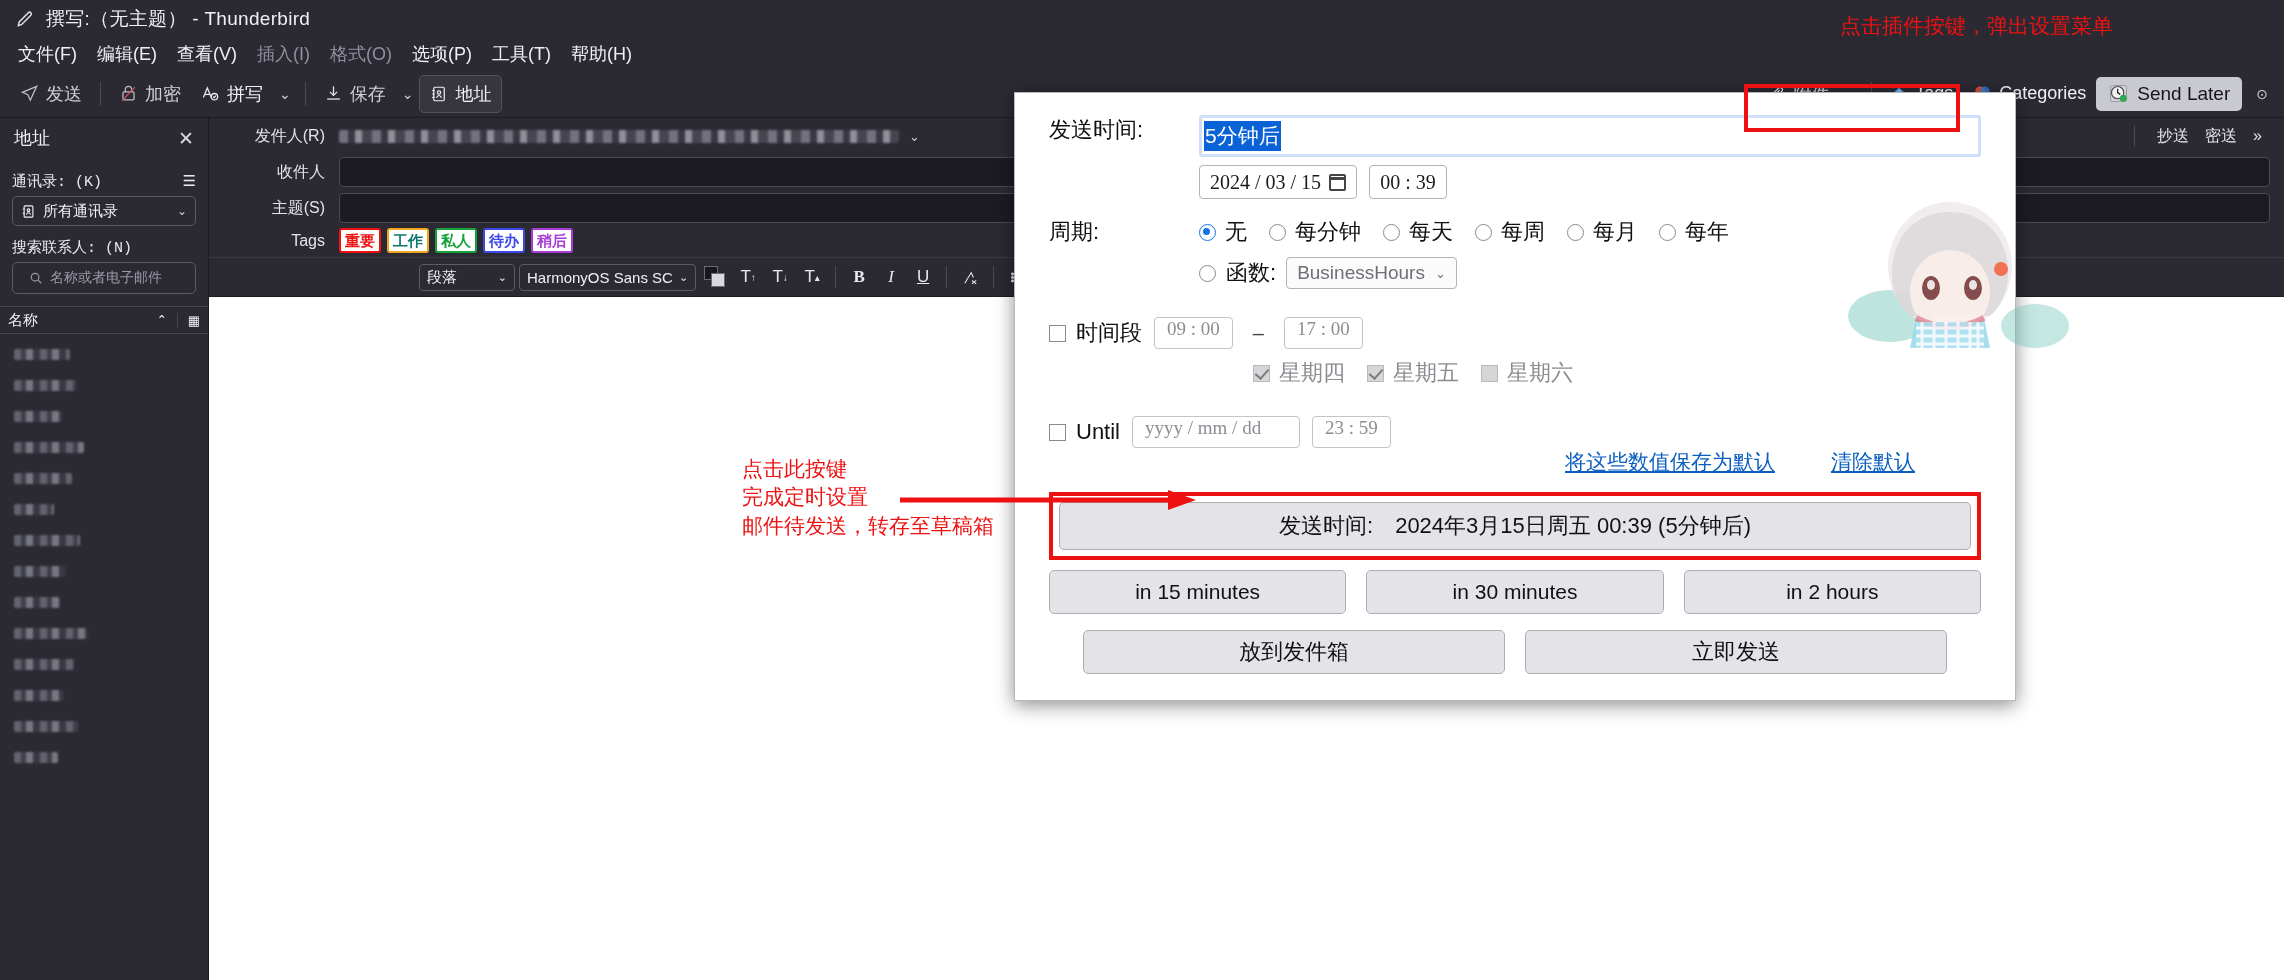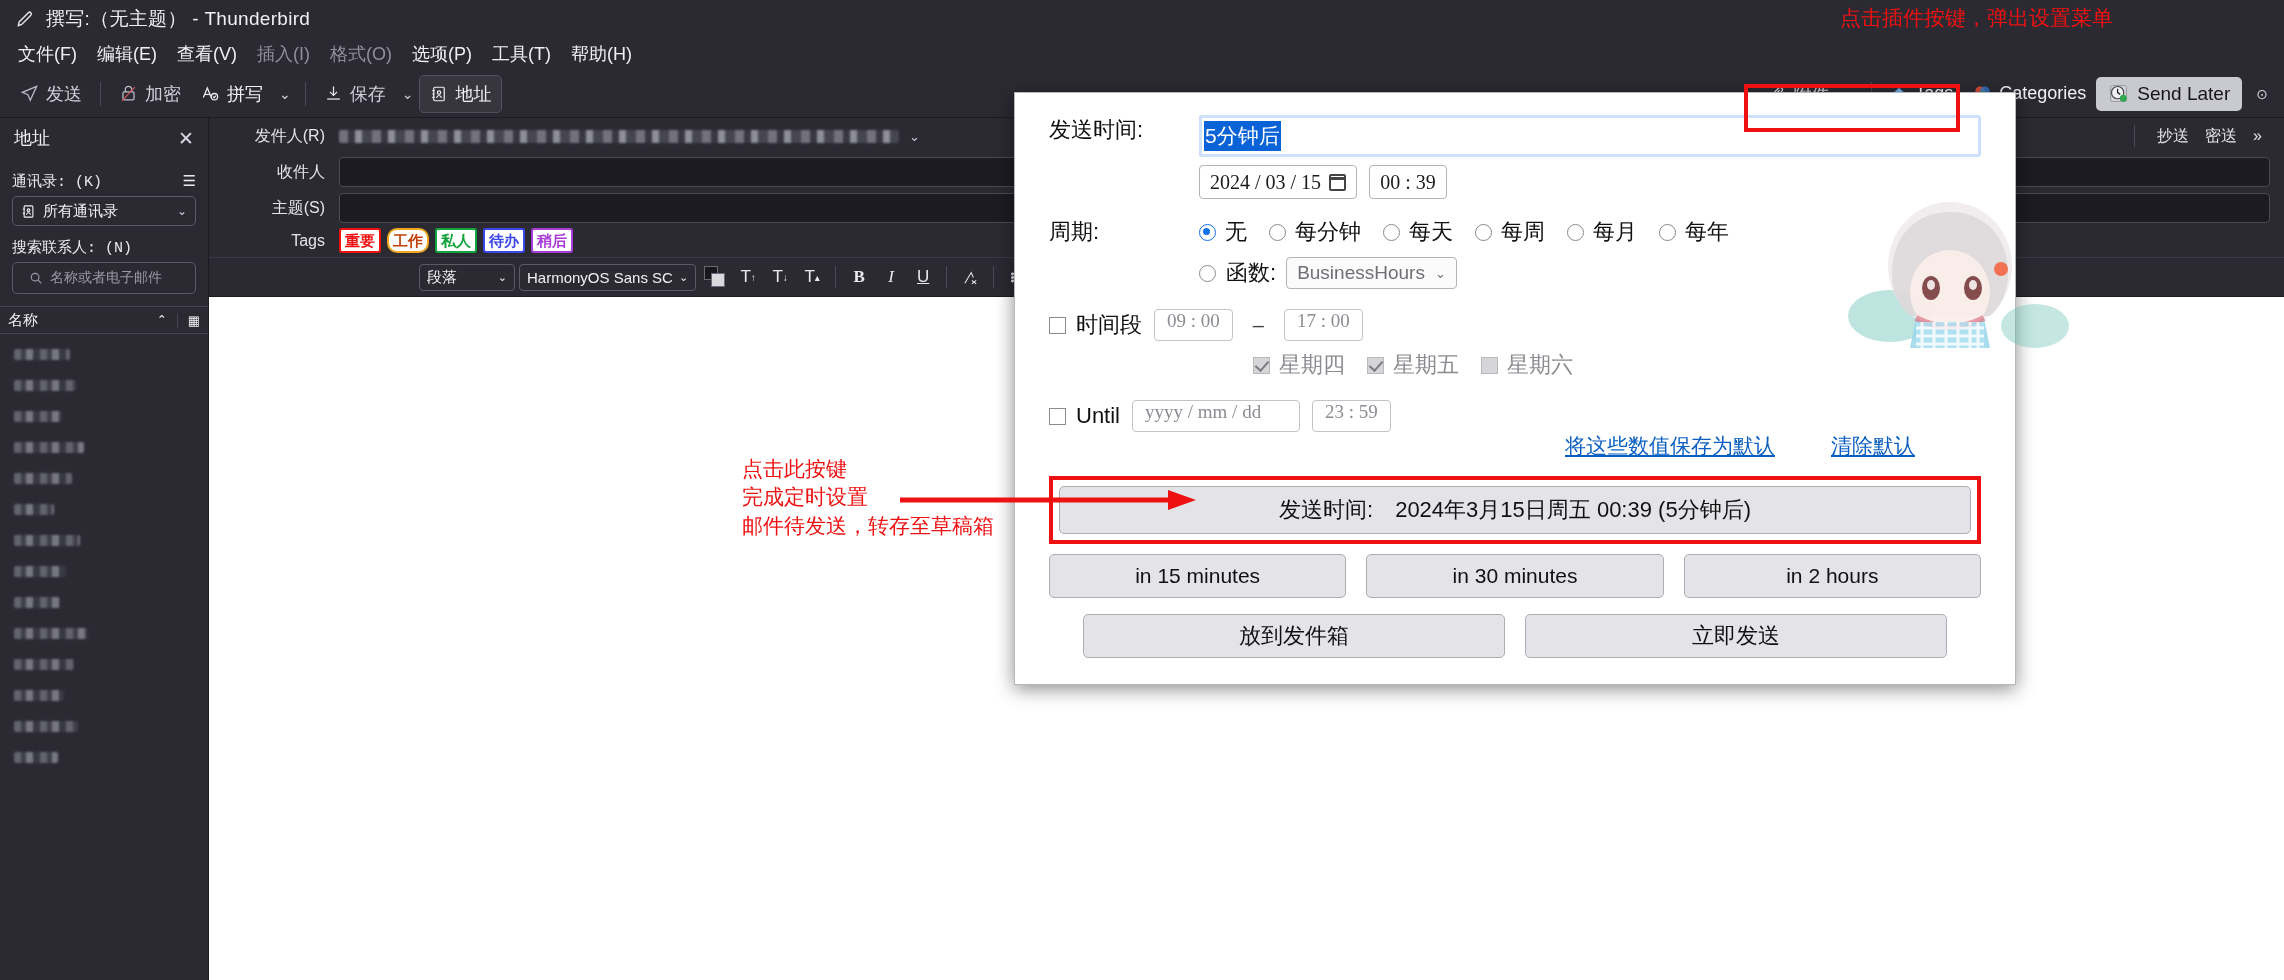--- a/index.html
+++ b/index.html
@@ -102,21 +102,21 @@
   .cbx{width:17px;height:17px;border:1.6px solid #8a8a90;display:inline-block;vertical-align:middle;background:#fff;position:relative;flex:0 0 17px;}
   .cbx.dis{background:#d6d6d9;border-color:#b9b9bd;}
   .cbx.checked.dis:after{content:"";position:absolute;left:4px;top:0px;width:6px;height:11px;border:solid #7a7a80;border-width:0 2.2px 2.2px 0;transform:rotate(42deg);}
   .opt{display:flex;align-items:center;gap:9px;font-size:22px;color:#111;margin-right:22px;white-space:nowrap;}
   .opt.muted{color:#8b8b91;}
   .recur-opts{display:flex;align-items:center;flex-wrap:wrap;flex:1 1 auto;}
   .fn-row{display:flex;align-items:center;gap:10px;margin:10px 0 0 150px;}
   .fn-select{border:1px solid #b3b3ba;border-radius:4px;height:32px;display:flex;align-items:center;gap:10px;padding:0 10px;font-size:19px;color:#6f6f76;background:#fbfbfc;}
   .fn-select .chev{font-size:13px;}
 
-  .sect{display:flex;align-items:center;margin-top:20px;gap:12px;}
+  .sect{display:flex;align-items:center;margin-top:28px;gap:12px;}
   .sect-lbl{font-size:22px;color:#111;display:flex;align-items:center;gap:10px;}
   .tbox{border:1px solid #c3c3c9;border-radius:4px;height:32px;display:flex;align-items:flex-start;padding:0 12px;
         font-family:"Liberation Serif","DejaVu Serif",serif;font-size:19px;color:#8c8c93;background:#fff;}
   .dash{font-size:20px;color:#444;margin:0 8px;}
   .days{display:flex;align-items:center;flex-wrap:wrap;row-gap:9px;flex:1 1 auto;}
   .days .opt{margin-right:20px;}
   .days-r2{margin-left:204px;margin-top:9px;display:flex;}
   .linkrow{display:flex;justify-content:flex-end;gap:56px;padding-right:66px;}
   .dlink{font-size:21px;color:#0b5fc0;text-decoration:underline;}
 
@@ -125,21 +125,21 @@
           display:flex;align-items:center;justify-content:center;font-size:22px;color:#111;}
   .qrow{display:flex;gap:20px;margin-top:10px;}
   .qbtn{flex:1 1 0;height:44px;background:#e4e4e8;border:1px solid #adadb4;border-radius:5px;
         display:flex;align-items:center;justify-content:center;font-size:21px;color:#111;}
   .frow{display:flex;gap:20px;margin-top:16px;padding:0 34px;}
   .fbtn{flex:1 1 0;height:44px;background:#e4e4e8;border:1px solid #adadb4;border-radius:5px;
         display:flex;align-items:center;justify-content:center;font-size:22px;color:#111;}
 
   
   .anno{position:absolute;color:#ee1111;font-size:21px;line-height:1.35;white-space:pre;}
-  .anno-top{left:1840px;top:4px;}
+  .anno-top{left:1840px;top:12px;}
   .anno-left{left:742px;top:455px;}
   .redbox{position:absolute;border:4px solid #ee1111;pointer-events:none;}
   .arrow{position:absolute;left:900px;top:489px;width:300px;height:22px;}
 
   
   .overlay-girl{position:absolute;left:1830px;top:196px;width:240px;height:160px;opacity:.92;pointer-events:none;}
 </style>
 </head>
 <body>
 
@@ -384,21 +384,21 @@
     </div>
 
     <div class="hdr-row">
       <span class="hdr-label">主题(S)</span>
       <span class="hdr-input"></span>
     </div>
 
     <div class="tags-row">
       <span class="tags-label">Tags</span>
       <span class="tag" style="border-color: rgb(238, 17, 17); color: rgb(238, 17, 17);">重要</span>
-      <span class="tag" style="border-color: rgb(239, 167, 28); color: #c2410c; border-radius: 10px;">工作</span>
+      <span class="tag" style="border-color: rgb(239, 167, 28); color: #0f766e;">工作</span>
       <span class="tag" style="border-color: rgb(21, 163, 60); color: rgb(21, 163, 60);">私人</span>
       <span class="tag" style="border-color: rgb(59, 72, 232); color: rgb(59, 72, 232);">待办</span>
       <span class="tag" style="border-color: rgb(169, 59, 214); color: rgb(169, 59, 214);">稍后</span>
     </div>
 
     <div class="fmtbar">
       <div class="fmt-select">
         <span>段落</span>
         <span class="chev">⌄</span>
       </div>

